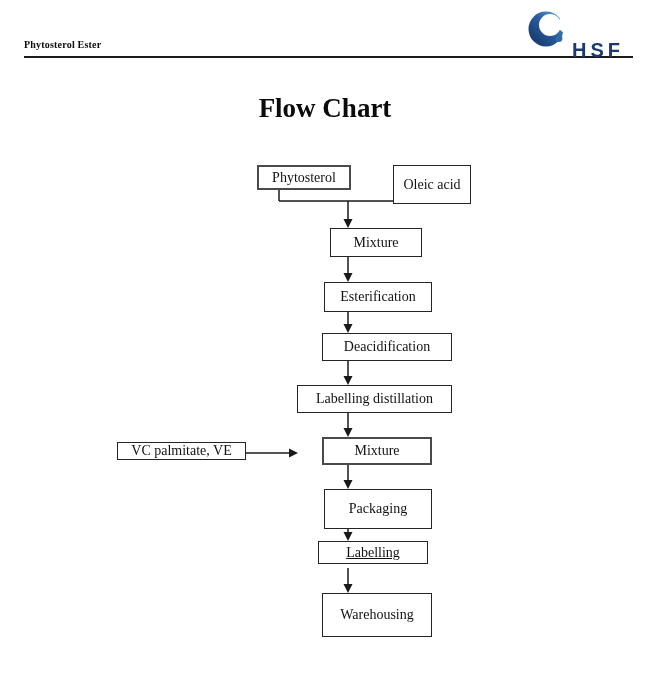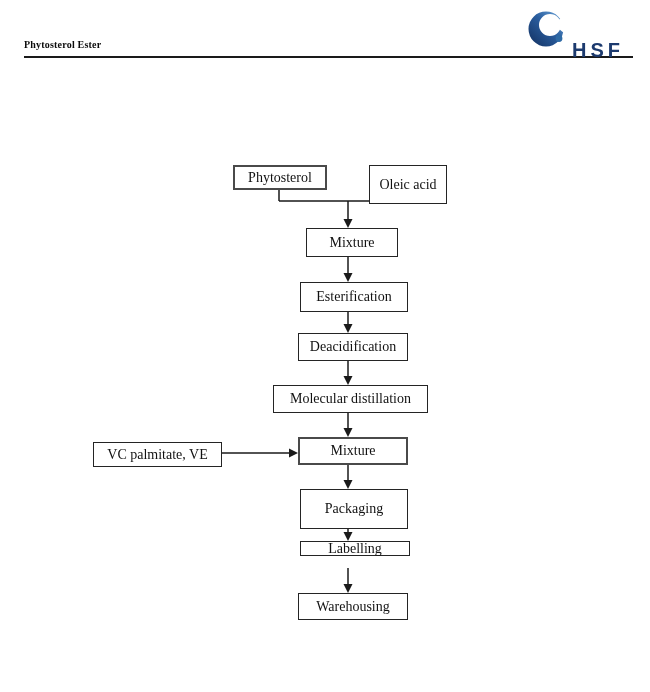--- a/index.html
+++ b/index.html
@@ -37,33 +37,34 @@
   }
   
   .node{
     position:absolute;
     box-sizing:border-box;
     background:#ffffff;
     border:1.5px solid #242424;
     display:flex;align-items:center;justify-content:center;
     font-size:14px;color:#111;
     white-space:nowrap;
+    margin-left:24px;
   }
   .node.heavy{border:2px solid #4a4a4a;}
   #n-phytosterol   {left:233px;top:165px;width:94px;height:25px;}
   #n-oleic         {left:369px;top:165px;width:78px;height:39px;}
   #n-mixture1      {left:306px;top:228px;width:92px;height:29px;}
   #n-esterification{left:300px;top:282px;width:108px;height:30px;}
-  #n-deacidification{left:298px;top:333px;width:110px;height:28px;}
+  #n-deacidification{left:298px;top:333px;width:130px;height:28px;}
   #n-molecular     {left:273px;top:385px;width:155px;height:28px;}
-  #n-vc            {left:93px;top:442px;width:129px;height:25px;}
+  #n-vc            {left:93px;top:442px;width:129px;height:18px;}
   #n-mixture2      {left:298px;top:437px;width:110px;height:28px;}
   #n-packaging     {left:300px;top:489px;width:108px;height:40px;}
-  #n-labelling     {left:300px;top:541px;width:110px;height:15px;}
-  #n-warehousing   {left:298px;top:593px;width:110px;height:27px;}
+  #n-labelling     {left:294px;top:541px;width:110px;height:23px;text-decoration:underline;}
+  #n-warehousing   {left:298px;top:593px;width:110px;height:44px;}
   #connectors{
     position:absolute;left:0;top:0;width:650px;height:692px;
     pointer-events:none;
   }
 </style>
 </head>
 <body>
 
 <div id="page">
 
@@ -78,20 +79,21 @@
         <stop offset="1" stop-color="#6fa9dd"></stop>
       </linearGradient>
     </defs>
     <path fill="url(#lg)" fill-rule="evenodd" d="M18,1.5 A17.5,17.5 0 1 0 18,36.5 A17.5,17.5 0 1 0 18,1.5 Z
          M22,4 A11,11 0 1 1 22,26 A11,11 0 1 1 22,4 Z"></path>
     <polygon fill="#ffffff" points="25,14 42,2 42,28"></polygon>
     <circle cx="31" cy="28.5" r="3.4" fill="#2e6aa5"></circle>
   </svg>
   <div id="logo-text">HSF</div>
 
+  <div id="page-title">Flow Chart</div>
 
   <svg id="connectors" viewBox="0 0 650 692">
     <g stroke="#1a1a1a" stroke-width="1.5" fill="none">
       <path d="M279,190 V201 M408,190 V201 M279,201 H408"></path>
       <path d="M348,201 V219"></path>
       <path d="M348,257 V273"></path>
       <path d="M348,308 V324"></path>
       <path d="M348,361 V376"></path>
       <path d="M348,413 V428"></path>
       <path d="M348,465 V480"></path>
@@ -110,20 +112,20 @@
       <polygon points="343.5,584 352.5,584 348,593"></polygon>
       <polygon points="289,448.5 289,457.5 298,453"></polygon>
     </g>
   </svg>
 
   <div class="node heavy" id="n-phytosterol">Phytosterol</div>
   <div class="node" id="n-oleic">Oleic acid</div>
   <div class="node" id="n-mixture1">Mixture</div>
   <div class="node" id="n-esterification">Esterification</div>
   <div class="node" id="n-deacidification">Deacidification</div>
-  <div class="node" id="n-molecular">Molecular distillation</div>
+  <div class="node" id="n-molecular">Labelling distillation</div>
   <div class="node" id="n-vc">VC palmitate, VE</div>
   <div class="node heavy" id="n-mixture2">Mixture</div>
   <div class="node" id="n-packaging">Packaging</div>
   <div class="node" id="n-labelling">Labelling</div>
   <div class="node" id="n-warehousing">Warehousing</div>
 
 </div>
 
 </body></html>

